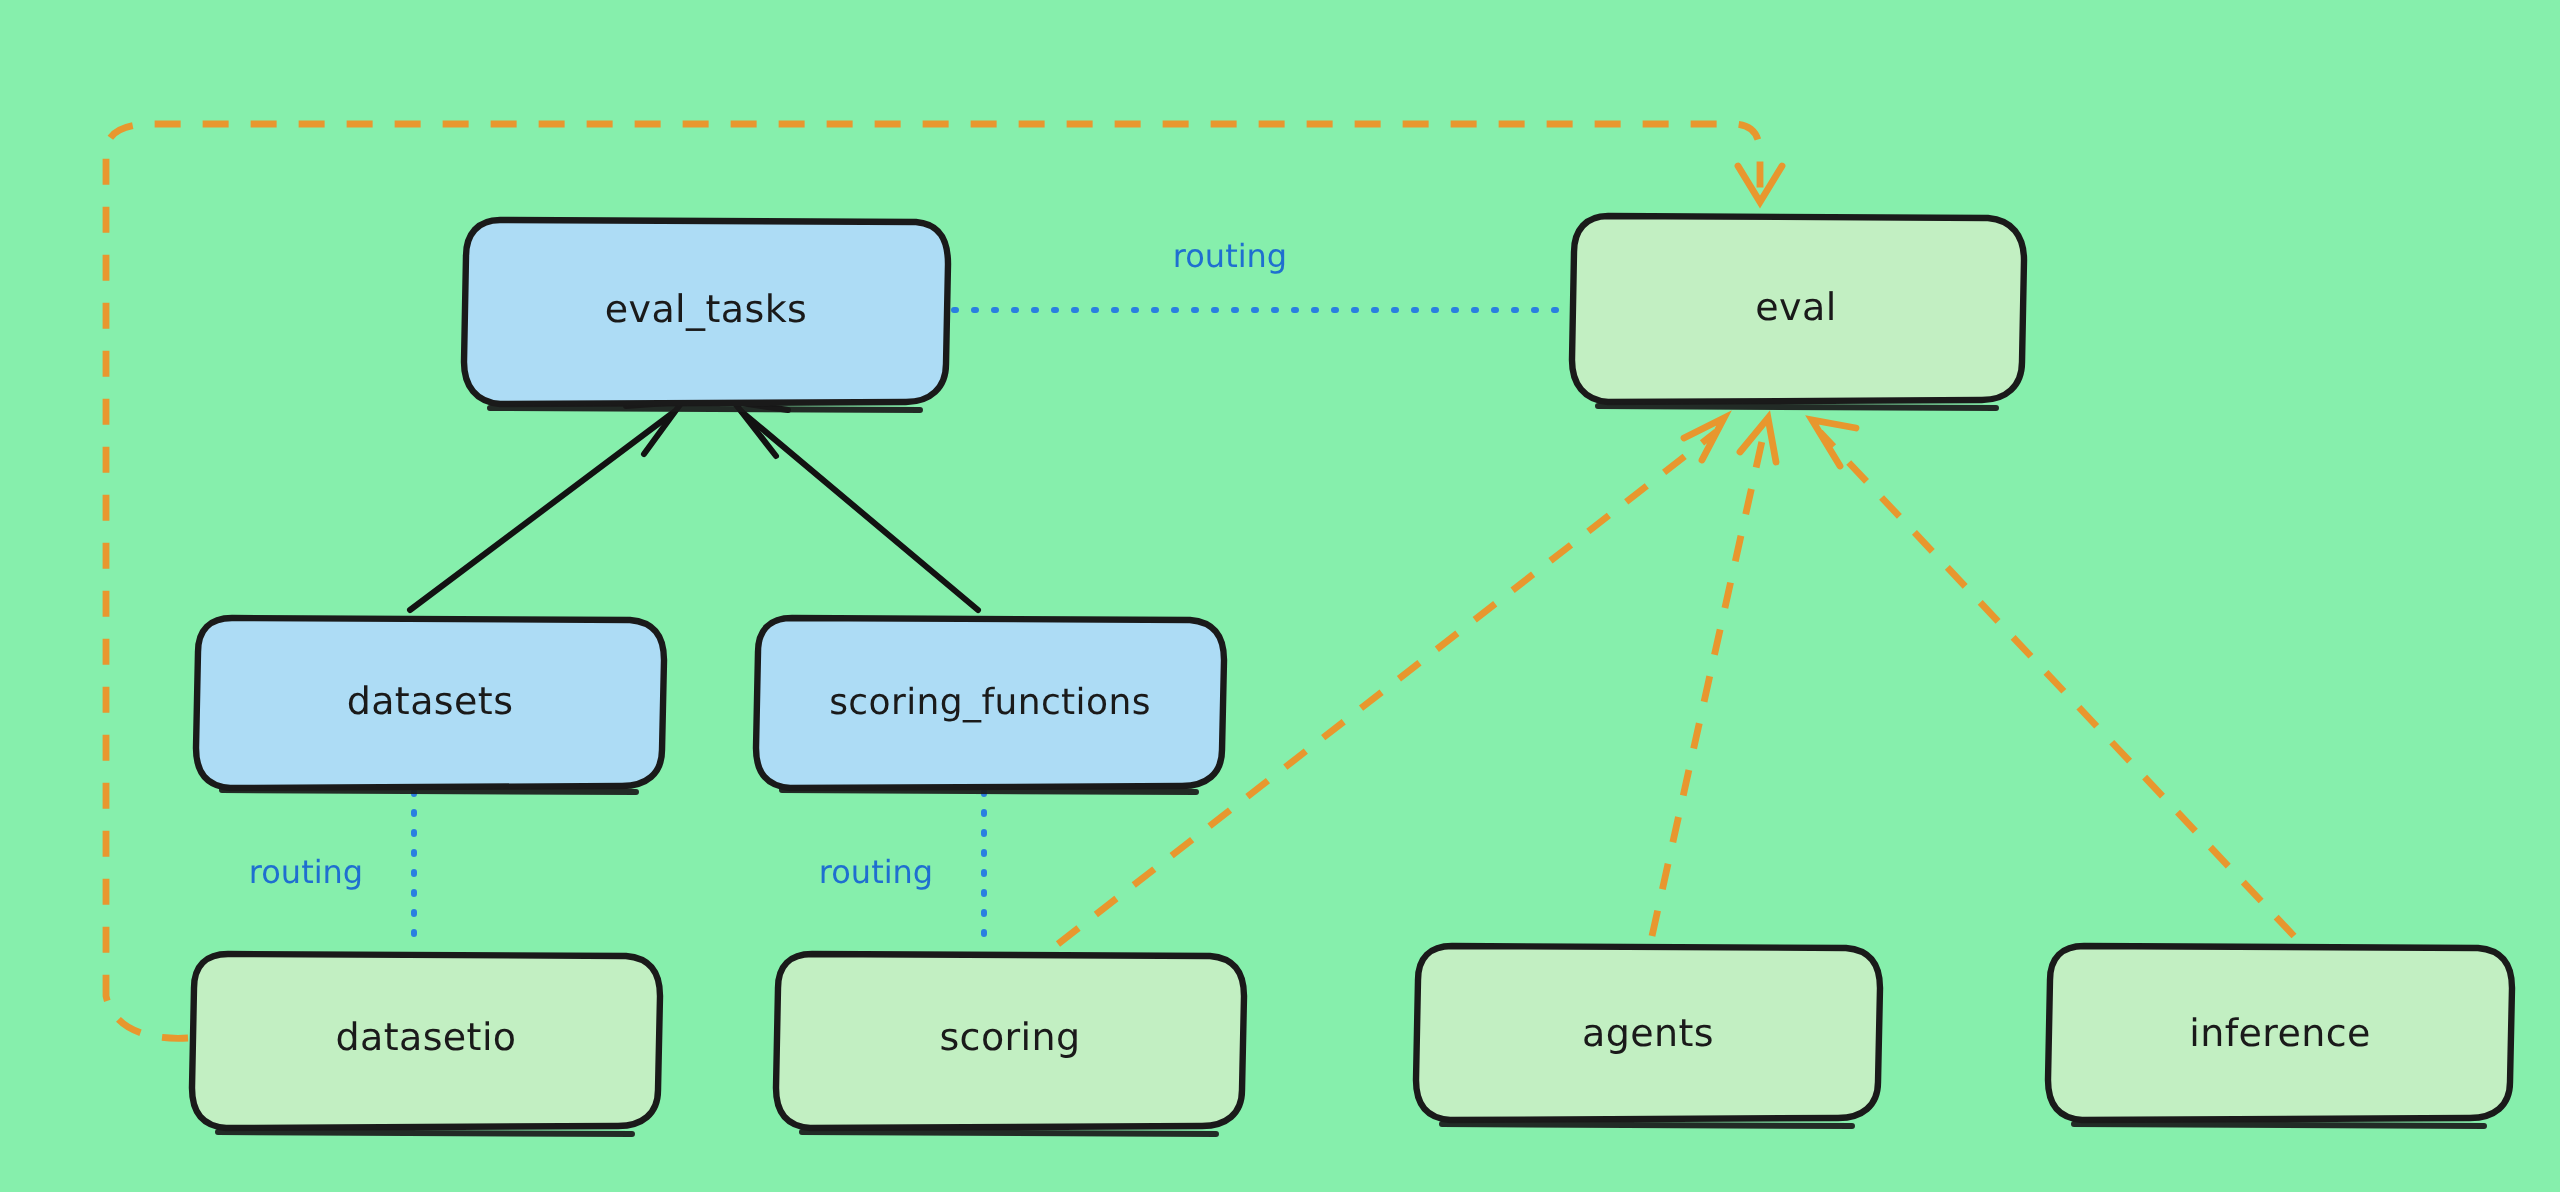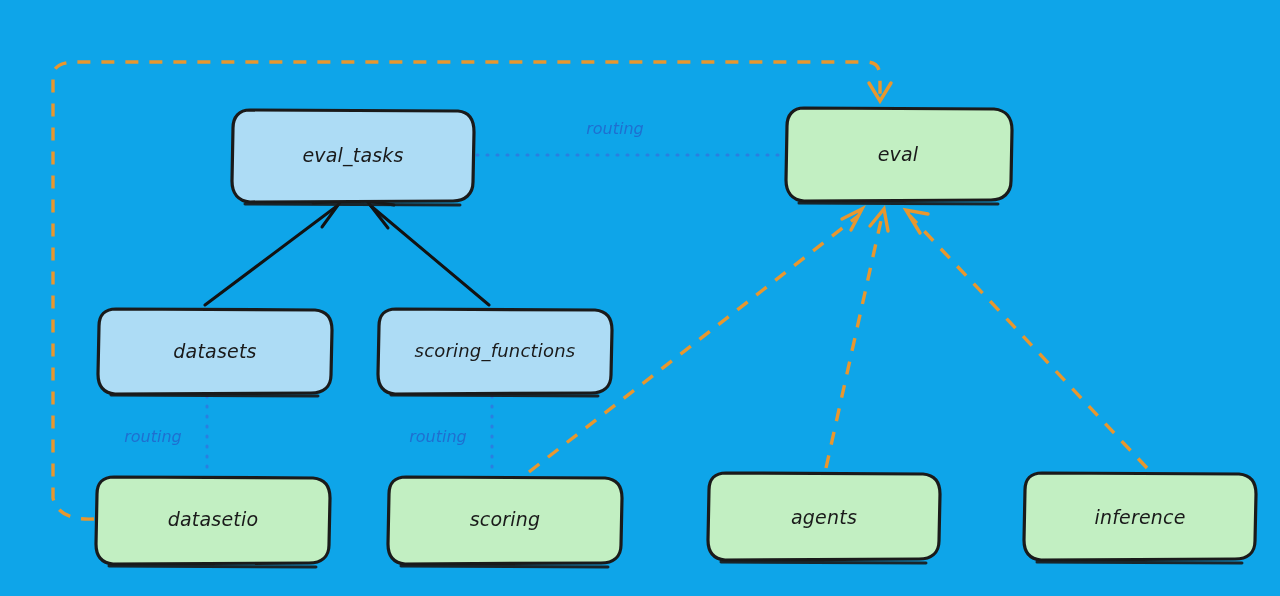--- a/index.html
+++ b/index.html
@@ -4,24 +4,23 @@
 <style>
   html, body {
     margin: 0;
     padding: 0;
     background: #ffffff;
   }
   #canvas-wrap {
     position: relative;
     width: 1280px;
     height: 596px;
-    background: #0ea5e9;
+    background: #86efac;
     overflow: hidden;
     font-family: "DejaVu Sans", sans-serif;
-    font-style: italic;
   }
   svg#diagram {
     display: block;
     width: 1280px;
     height: 596px;
   }
   .node-label {
     font-family: "DejaVu Sans", sans-serif;
     font-size: 19px;
     fill: #1a1a1a;

